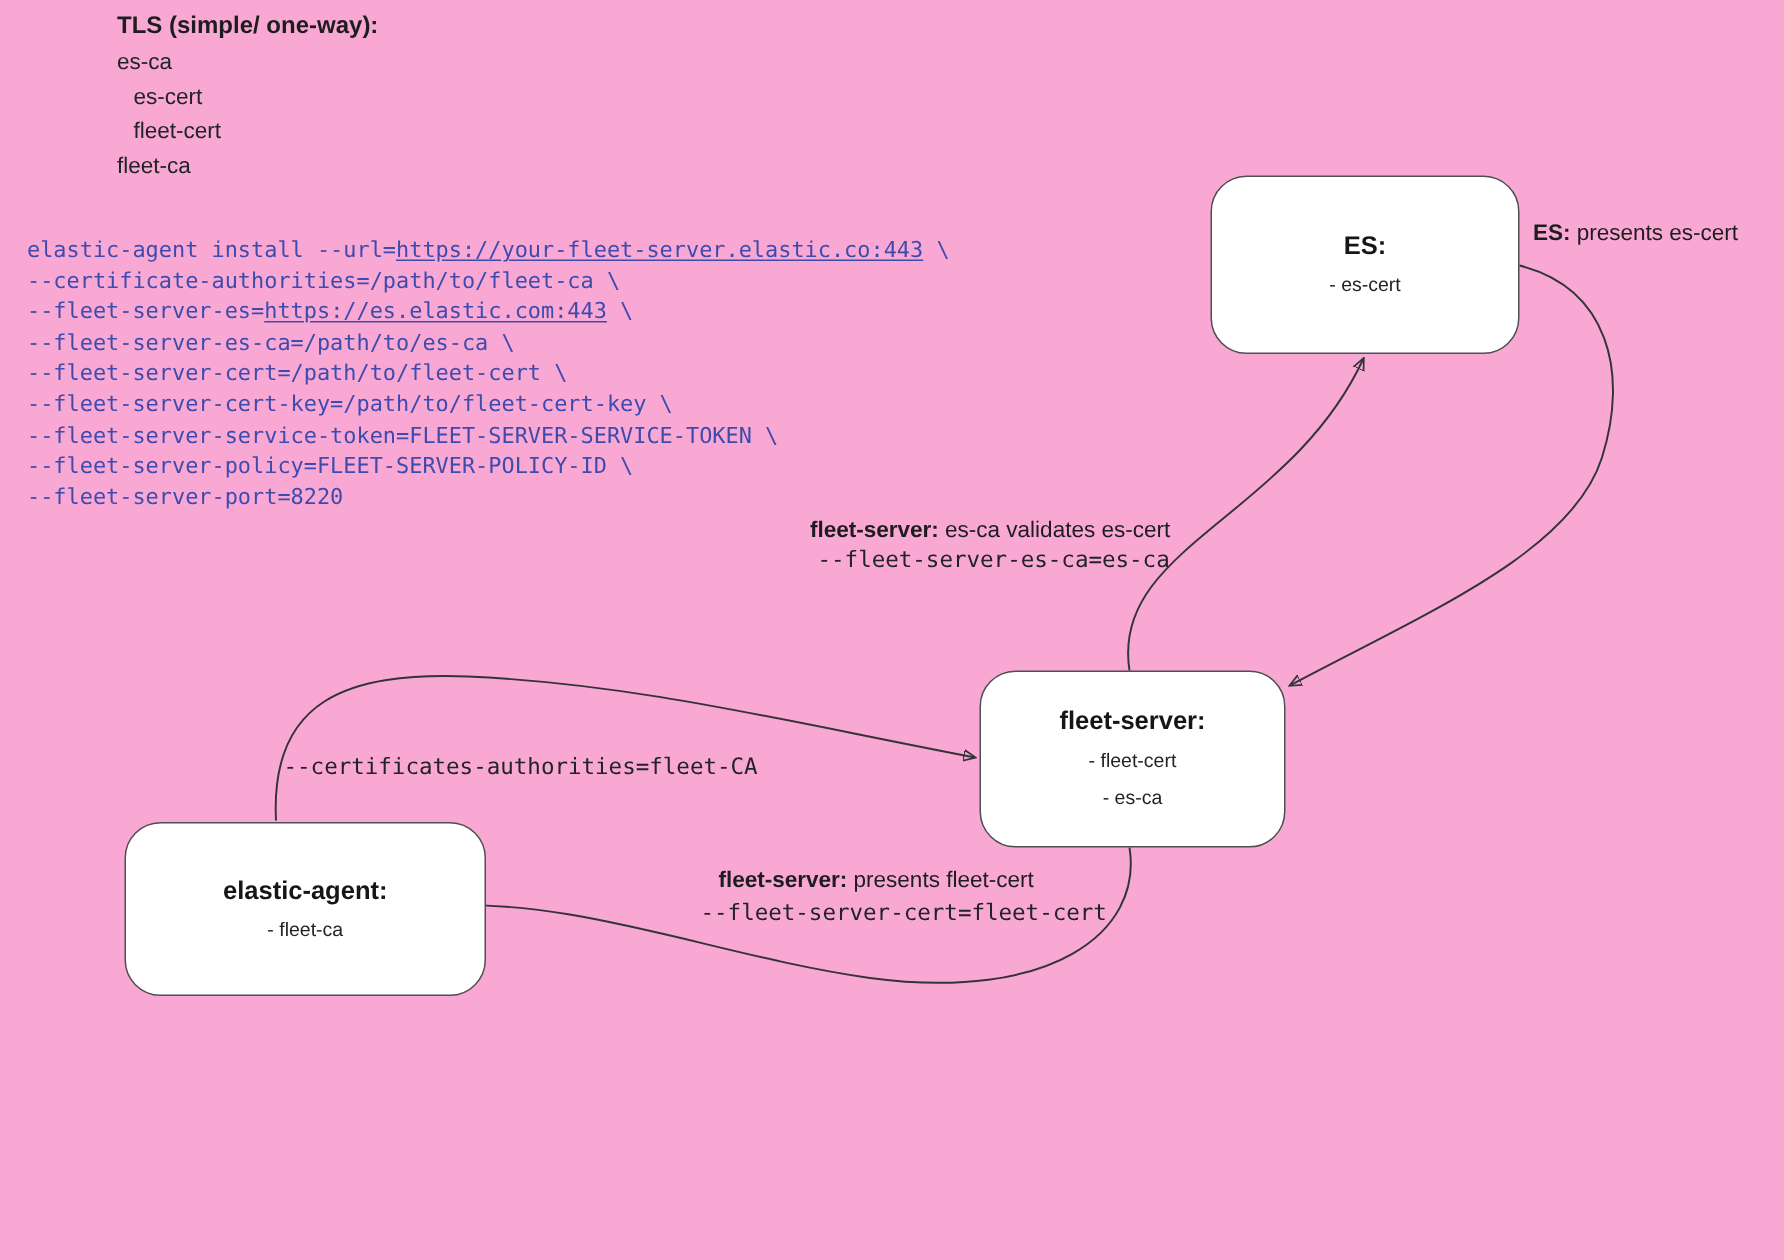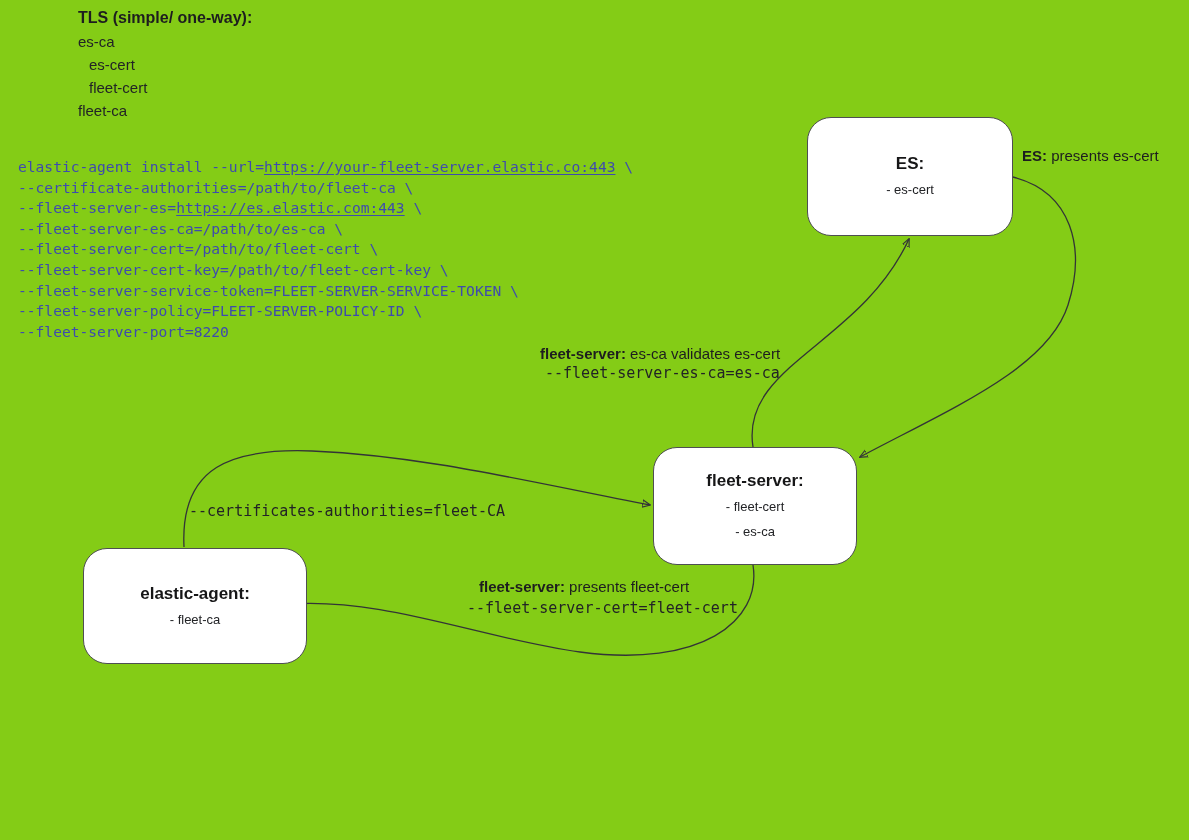--- a/index.html
+++ b/index.html
@@ -2,21 +2,21 @@
 <html><head>
 <meta charset="utf-8">
 <style>
   * { margin: 0; padding: 0; box-sizing: border-box; }
   html, body { background: #ffffff; }
   body { font-family: "Liberation Sans", sans-serif; color: #1d1d1f; }
   .stage {
     position: relative;
     width: 1189px;
     height: 840px;
-    background: #84cc16;
+    background: #f9a8d4;
     overflow: hidden;
   }
 
   
   .tls-block { position: absolute; left: 78px; top: 6px; }
   .tls-header { font-weight: 700; font-size: 16px; line-height: 24px; color: #1d1d1f; }
   .tls-item { font-size: 15px; line-height: 23px; color: #222326; }
   .tls-item.indent { padding-left: 11px; }
 
   
@@ -40,21 +40,21 @@
     border: 1.7px solid #4e4f52;
     border-radius: 24px;
     display: flex; flex-direction: column;
     align-items: center; justify-content: center;
     text-align: center;
   }
   .node-title { font-weight: 700; font-size: 17px; line-height: 26px; color: #161617; }
   .node-line { font-size: 13px; line-height: 25px; color: #222326; }
   .node-es    { left: 807px; top: 117px; width: 206px; height: 119px; }
   .node-fleet { left: 653px; top: 447px; width: 204px; height: 118px; }
-  .node-agent { left: 83px;  top: 548px; width: 224px; height: 116px; text-align: right; }
+  .node-agent { left: 83px;  top: 548px; width: 241px; height: 116px; text-align: right; }
 
   
   .annotation { position: absolute; z-index: 3; font-size: 15px; line-height: 19px; color: #1d1d1f; }
   .annotation b { font-weight: 700; }
   .annotation .ann-mono { font-family: "DejaVu Sans Mono", monospace; font-size: 15px; line-height: 20px; color: #222326; white-space: pre; }
   .ann-es-presents    { left: 1022px; top: 146px; }
   .ann-fs-validates   { left: 540px;  top: 344px; }
   .ann-fs-validates .ann-mono { margin-left: 5px; }
   .ann-agent-validates { left: 189px; top: 499px; }
   .ann-agent-validates .ann-line1 { margin-left: 14px; }

